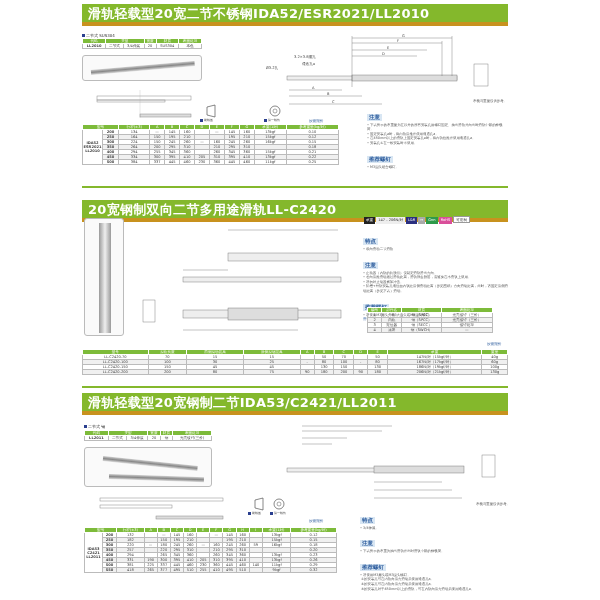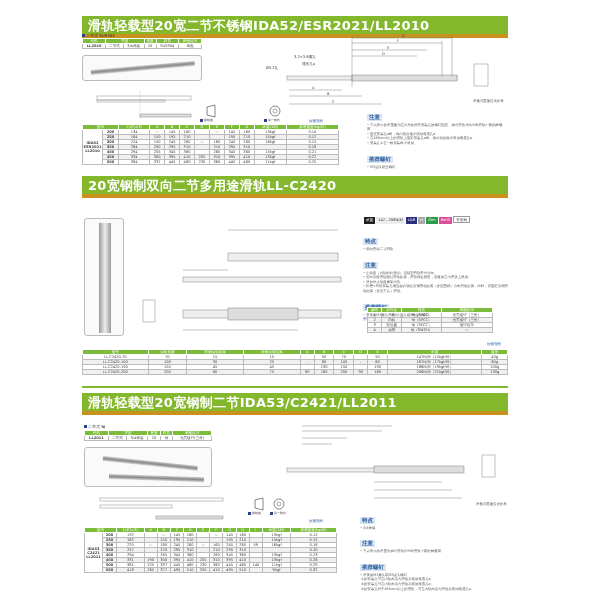--- a/index.html
+++ b/index.html
@@ -17,21 +17,21 @@
 .note-title{display:inline-block;background:#d8e6f3;color:#2a5a9c;font-size:5.5px;padding:0 2px;margin:1px 0;font-weight:bold}
 .note-text{font-size:3.4px;color:#555;line-height:4.6px}
 .notes{position:absolute}
 .mini-link{position:absolute;font-size:3.6px;color:#2a5a9c}
 .badge{display:inline-block;font-size:3.6px;padding:0 2px;height:7px;line-height:7px;color:#fff;margin-right:1px}
 .divider-green{position:absolute;left:82px;width:426px;height:2px;background:#84b82c}
 </style>
 </head>
 <body>
 
-<div class="banner" style="top:16px">滑轨轻载型20宽二节不锈钢IDA52/ESR2021/LL2010</div>
+<div class="banner" style="top:4px">滑轨轻载型20宽二节不锈钢IDA52/ESR2021/LL2010</div>
 
 <div class="sub-label" style="left:82px;top:33px">二节式 SUS304</div>
 <table style="left:82px;top:38px;width:120px">
   <tbody>
       <tr>
     <th>代码</th>
     <th colspan="2">类型</th>
     <th>宽度</th>
     <th>材质</th>
     <th>表面处理</th>
@@ -217,21 +217,21 @@
   <div class="note-text">• <span>下表所示的承重量为在以外的所有安装孔用螺钉固定、抽出滑轨并向出时滑轨中部的静载荷。</span></div>
   <div class="note-text">• <span>固定安装孔a时，将内轨后推并使用通透孔a。</span></div>
   <div class="note-text">• <span>在450mm以上的滑轨上固定安装孔a时，将内轨拉推并使用通透孔a。</span></div>
   <div class="note-text">• <span>安装孔①在一般安装时不使用。</span></div>
   <div class="note-title">推荐螺钉</div>
   <div class="note-text">• <span>M3圆头组合螺钉。</span></div>
 </div>
 
 <div class="divider-green" style="top:186px"></div>
 
-<div class="banner" style="top:176px">20宽钢制双向二节多用途滑轨LL-C2420</div>
+<div class="banner" style="top:200px">20宽钢制双向二节多用途滑轨LL-C2420</div>
 
 <div class="photo-box" style="left:84px;top:218px;width:40px;height:118px">
   <div style="position:absolute;left:14px;top:4px;width:12px;height:110px;background:linear-gradient(90deg,#999,#eee,#999)"></div>
 </div>
 
 <svg class="diagram" style="left:133px;top:218px" width="210" height="118">
   <g stroke="#666" stroke-width="0.4" fill="none">
     <rect x="95" y="35" width="110" height="8" fill="#eee"></rect>
     <rect x="50" y="59" width="158" height="5" fill="#eee"></rect>
     <rect x="50" y="92" width="158" height="8" fill="#eee"></rect>

